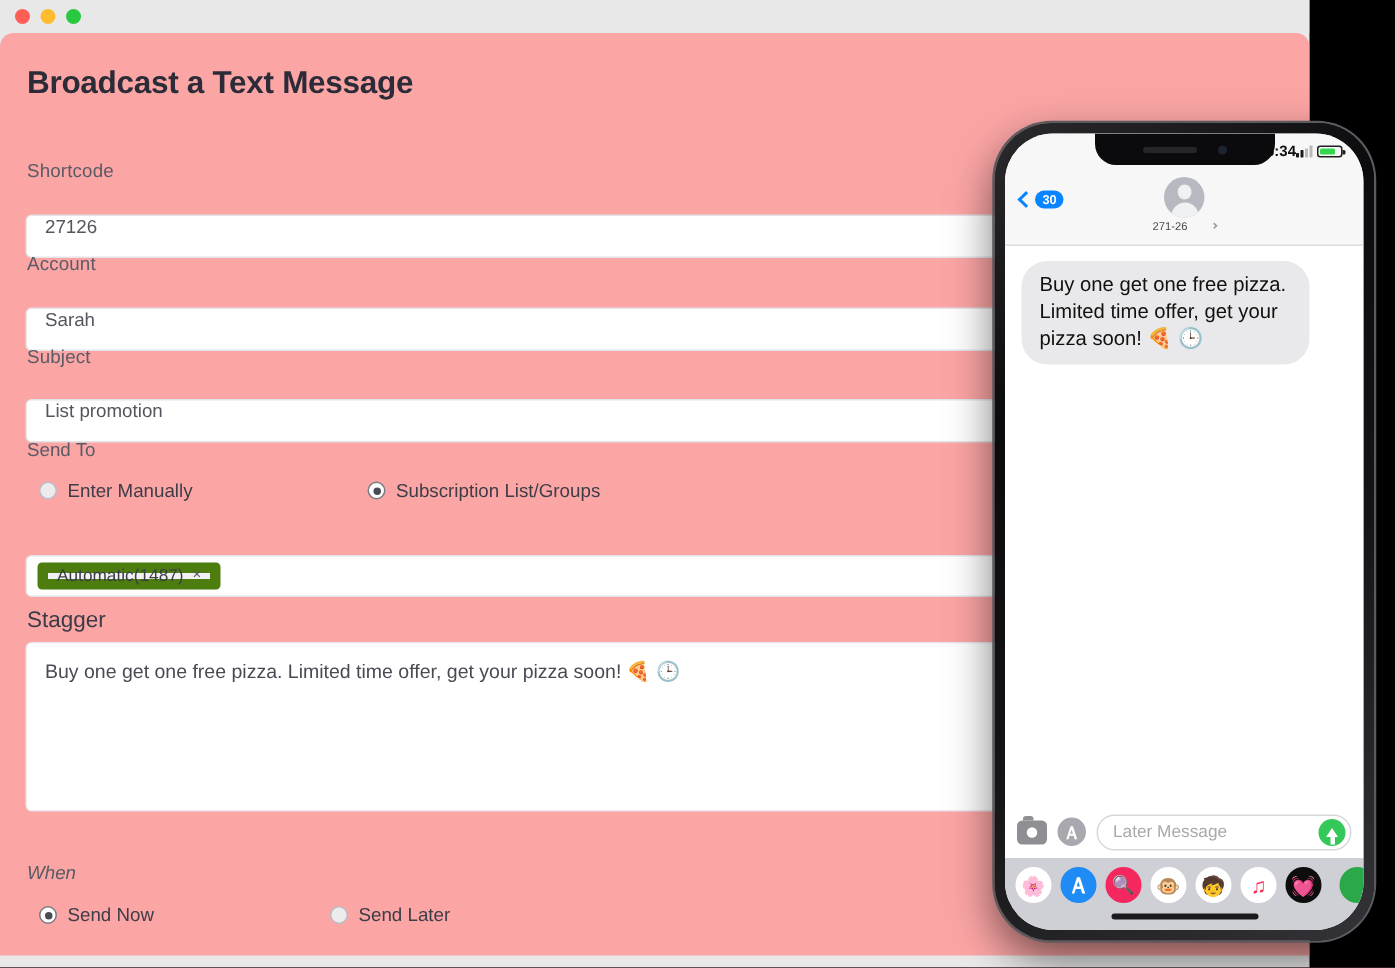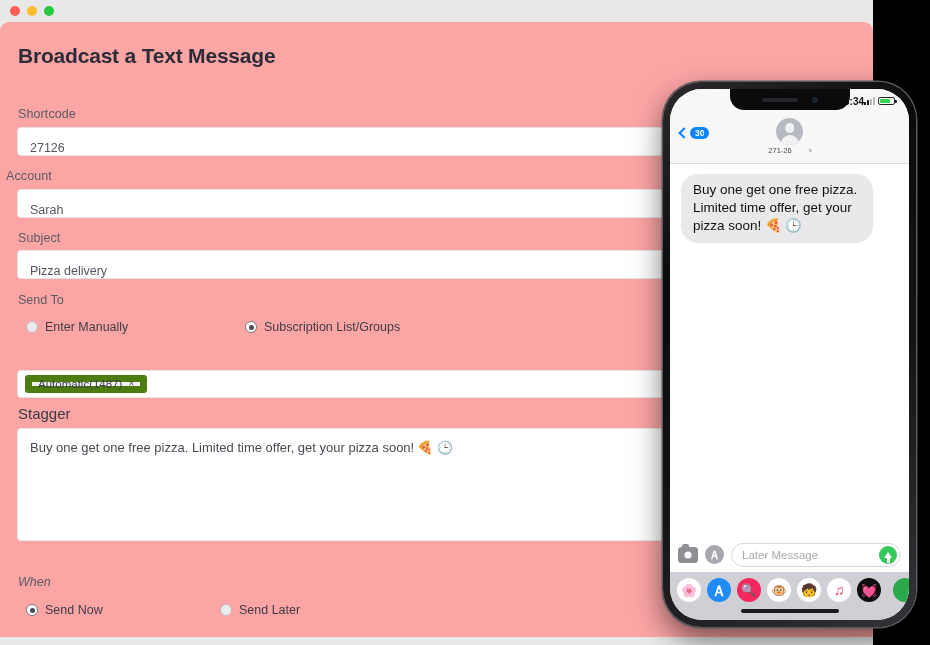--- a/index.html
+++ b/index.html
@@ -50,23 +50,23 @@
   .field-label {
     position: absolute;
     font-size: 12.5px; color: #5b5b66; letter-spacing: .1px;
   }
   .input-box {
     position: absolute; left: 17px;
     width: 672px; height: 29px;
     background: #fff;
     border: 1px solid #e4e4e8;
     border-radius: 4px;
-    display: flex; align-items: flex-end;
+    display: flex; align-items: flex-start;
     padding-left: 12px;
-    font-size: 12.5px; color: #55555f;
+    font-size: 12.5px; color: #55555f; margin-top: 16px;
   }
 
   .section-label {
     position: absolute; left: 18px;
     font-size: 12.5px; color: #5b5b66;
   }
 
   .radio-row { position: absolute; left: 0; width: 673px; }
   .radio-opt {
     position: absolute;
@@ -296,28 +296,28 @@
 
     <div class="page">
 
       <h1 class="page-title">Broadcast a Text Message</h1>
 
       <div class="field-label" style="left:18px;top:85px;">Shortcode</div>
       <div class="input-box" style="top:105px;">
         <span>27126</span>
       </div>
 
-      <div class="field-label" style="left:6px;top:147px;">Account</div>
+      <div class="field-label" style="left:18px;top:147px;">Account</div>
       <div class="input-box" style="top:167px;">
         <span>Sarah</span>
       </div>
 
       <div class="field-label" style="left:18px;top:209px;">Subject</div>
       <div class="input-box" style="top:228px;">
-        <span>Pizza delivery</span>
+        <span>List promotion</span>
       </div>
 
       <div class="section-label" style="top:271px;">Send To</div>
       <div class="radio-row" style="top:298px;">
         <label class="radio-opt" style="left:26px;">
           <span class="radio"></span>
           <span>Enter Manually</span>
         </label>
         <label class="radio-opt" style="left:245px;">
           <span class="radio checked"></span>

